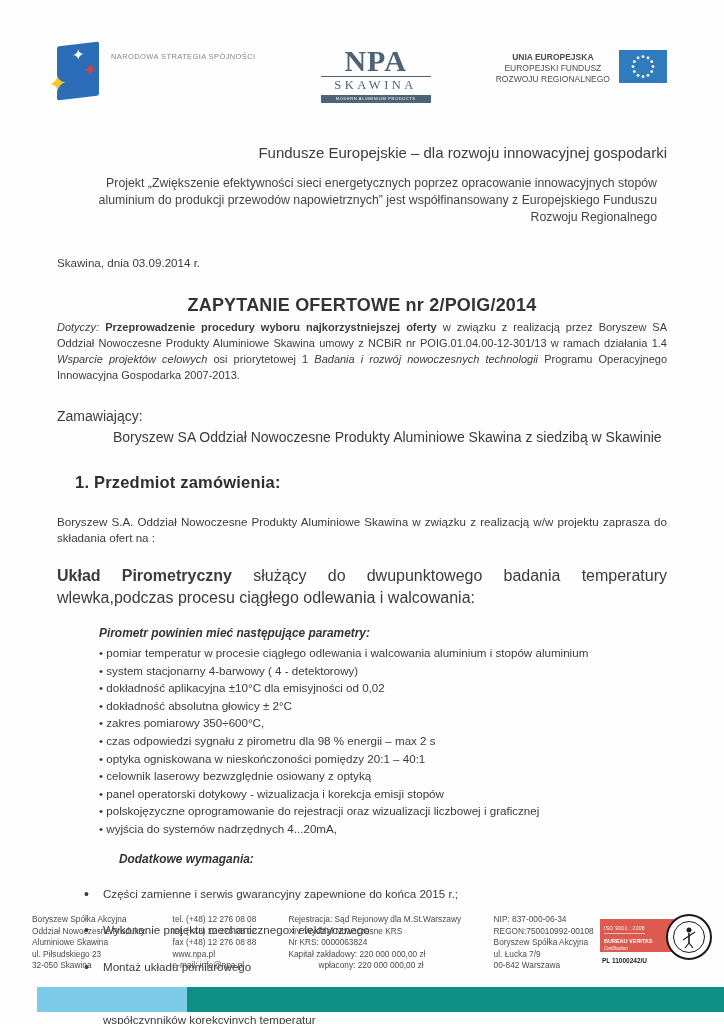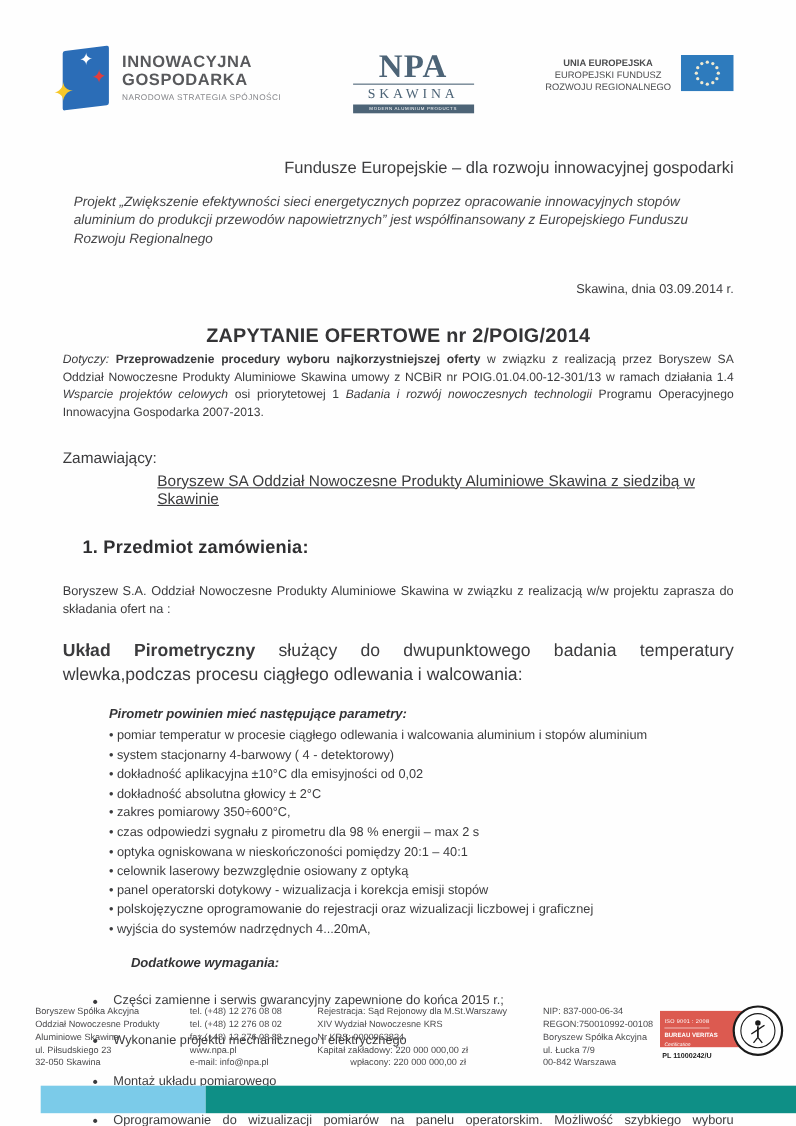--- a/index.html
+++ b/index.html
@@ -28,31 +28,31 @@
   .npa-city{font-family:"Liberation Serif",serif;font-size:12.5px;letter-spacing:3.5px;border-top:1.5px solid #4d6477;margin-top:2px;padding-top:1px;}
   .npa-bar{background:#4d6477;color:#ffffff;font-size:4px;letter-spacing:.6px;margin-top:2px;padding:1.5px 0;white-space:nowrap;overflow:hidden;}
 
   .eu-logo{display:flex;align-items:flex-start;}
   .eu-text{text-align:center;font-size:8.5px;color:#4b4c4e;line-height:1.3;padding-top:12px;}
   .eu-text div:first-child{font-weight:bold;}
   .eu-flag{margin-left:9px;margin-top:10px;display:block;}
 
   
   .banner-title{text-align:right;font-size:15px;margin-top:22px;color:#3c3c3e;}
-  .project-statement{font-style:italic;text-align:left;font-size:12.3px;margin:14px auto 0;max-width:590px;line-height:1.38;color:#454547;}
-
-  .place-date{text-align:right;margin-top:30px;font-size:11.6px;}
+  .project-statement{text-align:right;font-size:12.3px;margin:14px auto 0;max-width:590px;line-height:1.38;color:#454547;}
+
+  .place-date{margin-top:30px;font-size:11.6px;}
   .doc-title{text-align:center;font-weight:bold;margin-top:26px;font-size:18px;letter-spacing:.2px;color:#343436;}
 
   .dotyczy{margin-top:4px;font-size:11px;line-height:1.45;text-align:justify;}
   .it{font-style:italic;}
   .bd{font-weight:bold;}
 
   .zamawiajacy{margin-top:24px;font-size:14px;}
-  .zamawiajacy-value{margin-left:86px;margin-top:5px;text-decoration:underline;}
+  .zamawiajacy-value{margin-left:56px;margin-top:5px;}
 
   .section-heading{margin:28px 0 0 18px;font-size:16.5px;font-weight:bold;color:#2f2f31;letter-spacing:.2px;}
 
   .para{margin-top:22px;font-size:11.6px;line-height:1.42;text-align:justify;}
   .subject-line{margin-top:18px;font-size:16px;line-height:1.42;text-align:justify;}
 
   .params-heading{margin:15px 0 0 42px;font-size:11.9px;font-weight:bold;font-style:italic;color:#343436;}
   .params-list{margin:4px 0 0 42px;padding:0;list-style:none;font-size:11.6px;line-height:1.52;}
   .params-list li::before{content:"• ";}
   .additional-heading{margin:14px 0 0 62px;font-size:11.9px;font-weight:bold;font-style:italic;color:#343436;}
@@ -89,22 +89,20 @@
 <div class="page">
 
   <div class="logo-row">
     <div class="ig-logo">
       <div class="ig-flag">
         <span class="ig-star white">✦</span>
         <span class="ig-star red">✦</span>
         <span class="ig-star yellow">✦</span>
       </div>
       <div class="ig-text">
-        <div class="ig-title">INNOWACYJNA
-GOSPODARKA</div>
         <div class="ig-sub">NARODOWA STRATEGIA SPÓJNOŚCI</div>
       </div>
     </div>
 
     <div class="npa-logo">
       <div class="npa-acronym">NPA</div>
       <div class="npa-city">SKAWINA</div>
       <div class="npa-bar">MODERN ALUMINIUM PRODUCTS</div>
     </div>
 

